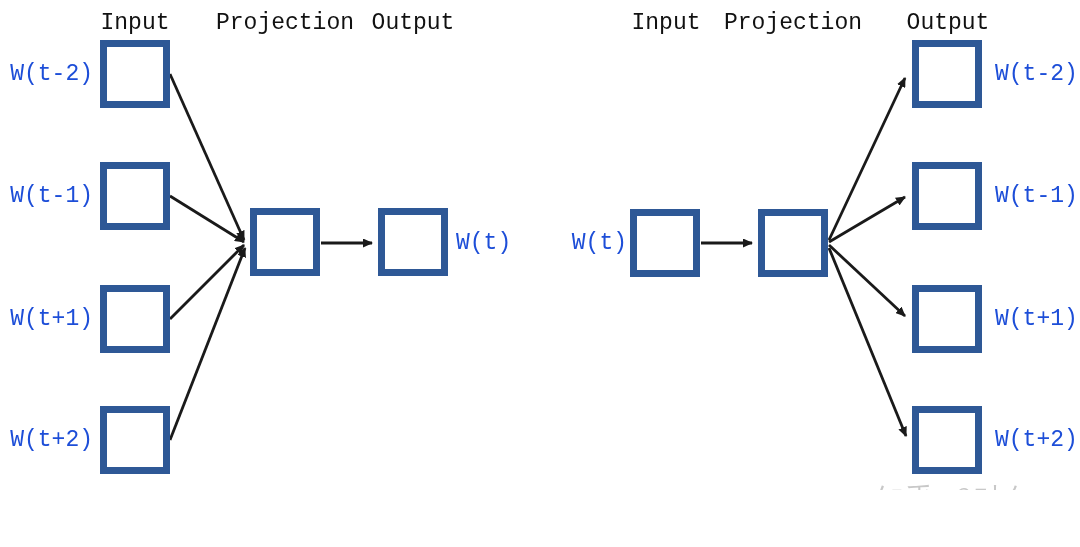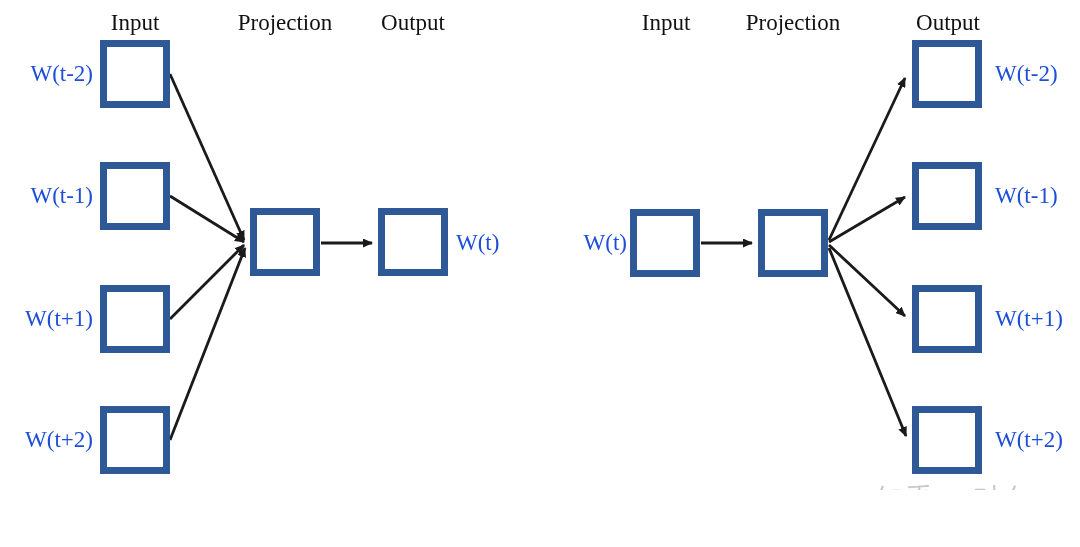--- a/index.html
+++ b/index.html
@@ -1,21 +1,21 @@
 <!DOCTYPE html>
 <html><head>
 <meta charset="utf-8">
 <style>
   html, body { margin: 0; padding: 0; background: #ffffff; }
   .canvas {
     position: relative;
     width: 1080px;
     height: 490px;
     background: #ffffff;
-    font-family: Liberation Serif, serif;
+    font-family: Liberation Mono, monospace;
     overflow: hidden;
   }
   .arrow-layer {
     position: absolute;
     left: 0; top: 0;
     width: 1080px; height: 547px;
     pointer-events: none;
   }
   .box {
     position: absolute;

